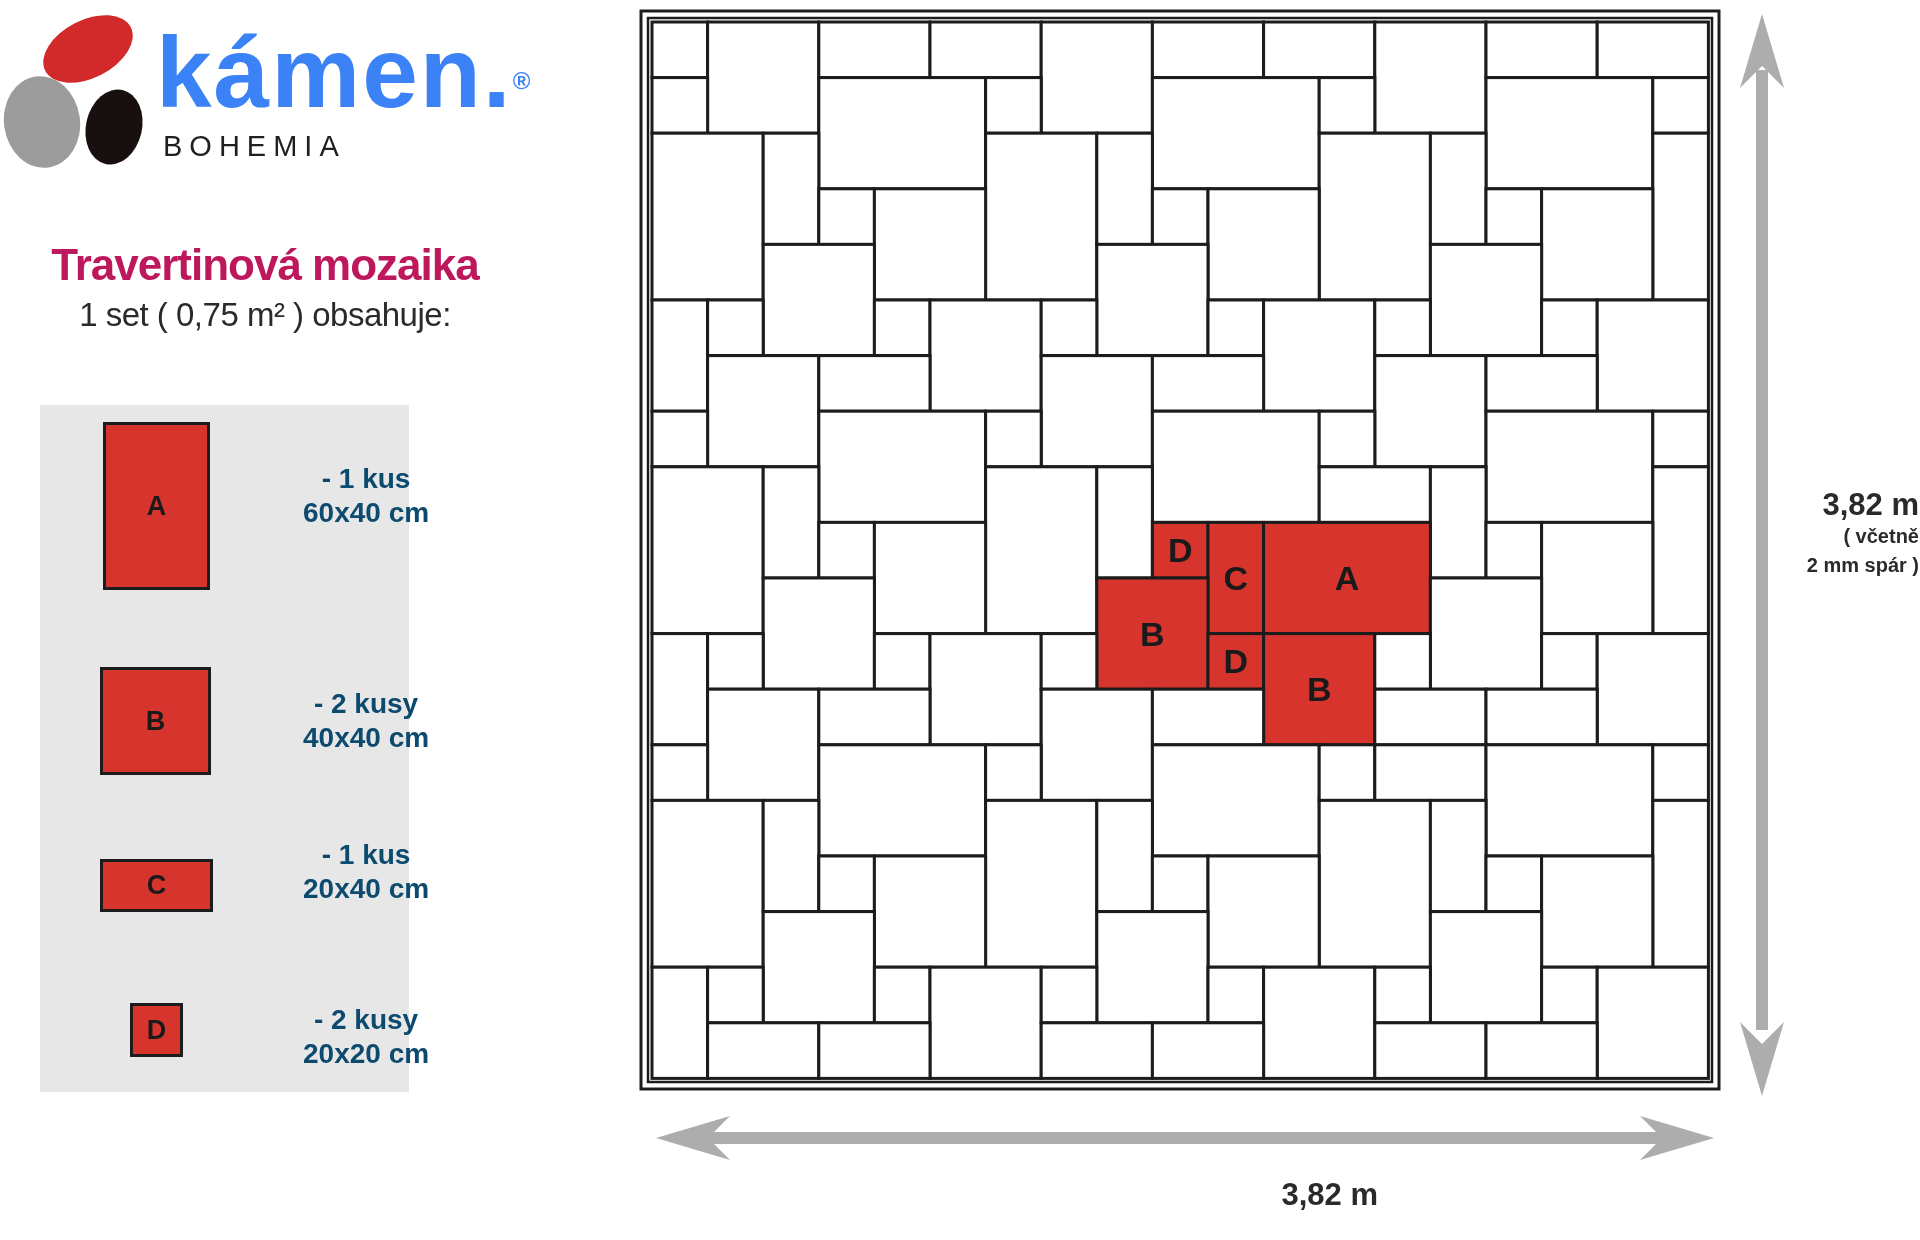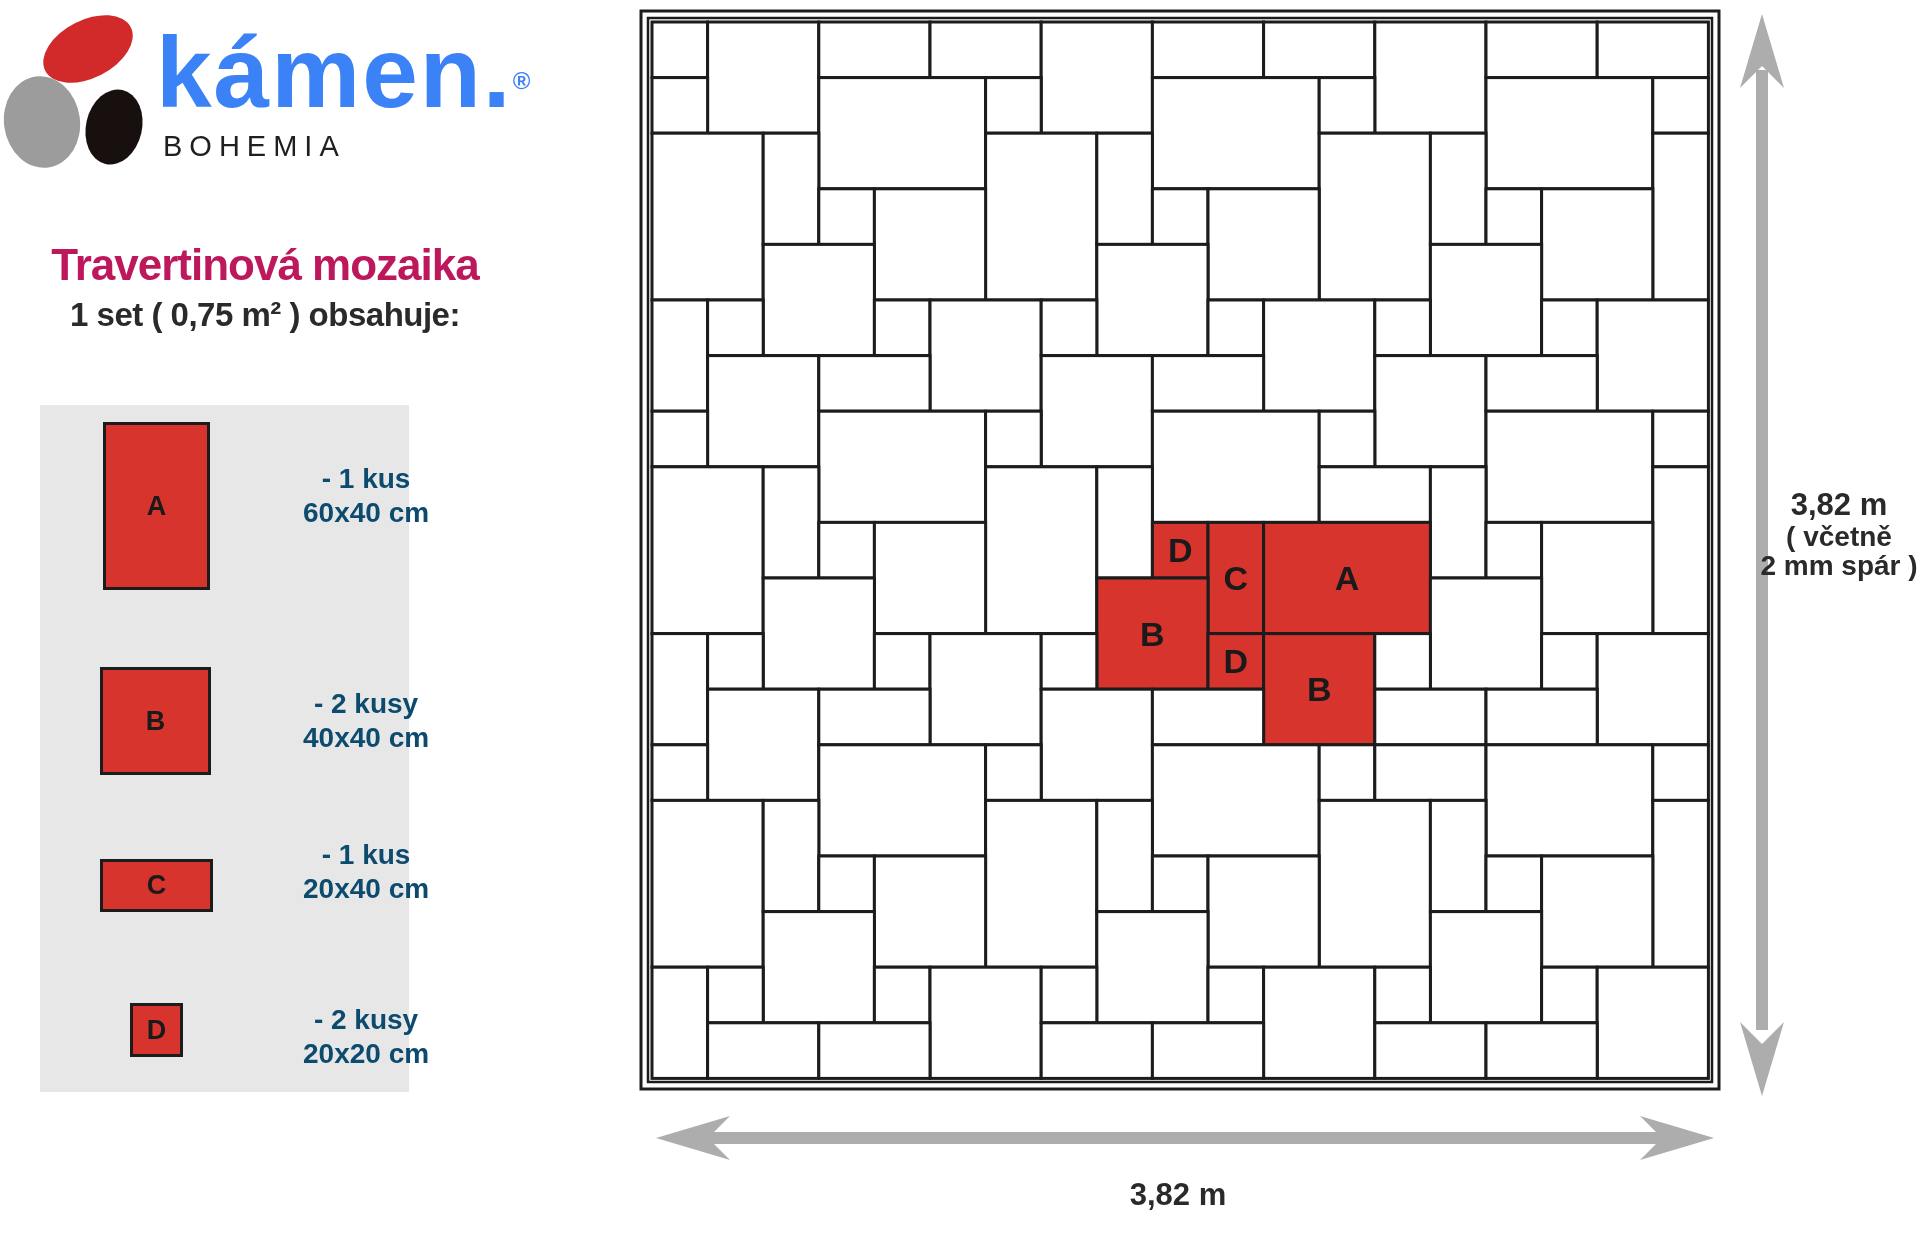--- a/index.html
+++ b/index.html
@@ -18,41 +18,41 @@
   #logo-sub{
     left:163px;top:130px;font-size:29px;letter-spacing:7px;color:#1f1f1f;font-weight:400;
   }
   
   #title{
     left:10px;top:240px;width:510px;text-align:center;
     font-size:44px;font-weight:700;color:#be185d;letter-spacing:-1px;
   }
   #subtitle{
     left:10px;top:296px;width:510px;text-align:center;
-    font-size:33px;font-weight:700;color:#2a2a2a;letter-spacing:-0.5px;
+    font-size:33px;font-weight:400;color:#2a2a2a;letter-spacing:-0.5px;
   }
   
   #legend-box{
     left:40px;top:405px;width:369px;height:687px;background:#e7e7e7;
   }
   .legend-tile{
     position:absolute;background:#d8342e;border:3px solid #1c1c1c;
     display:flex;align-items:center;justify-content:center;
     font-size:27px;font-weight:700;color:#1a1a1a;box-sizing:border-box;
   }
   .legend-text{
     position:absolute;left:263px;font-size:28px;font-weight:700;color:#0c4a6e;
     line-height:34px;white-space:nowrap;text-align:center;
   }
   
-  .dim-label{text-align:center;color:#2a2a2a;}
+  .dim-label{text-align:right;color:#2a2a2a;}
   #dim-right{left:1759px;top:488px;width:160px;}
   #dim-bottom{left:978px;top:1178px;width:400px;}
   .dim-value{font-size:31px;font-weight:700;line-height:34px;}
-  .dim-note{font-size:28px;font-weight:700;line-height:29px;}
+  .dim-note{font-size:20px;font-weight:700;line-height:29px;}
   svg text{font-family:"Liberation Sans",sans-serif;}
 </style>
 </head>
 <body>
 
 <svg class="abs" style="left:0;top:0" width="1920" height="1240" viewBox="0 0 1920 1240">
 
   <g>
     <ellipse cx="88" cy="49" rx="48" ry="29" transform="rotate(-27 88 49)" fill="#d2292b"></ellipse>
     <ellipse cx="42" cy="122" rx="38" ry="46" transform="rotate(-8 42 122)" fill="#9c9c9c"></ellipse>

